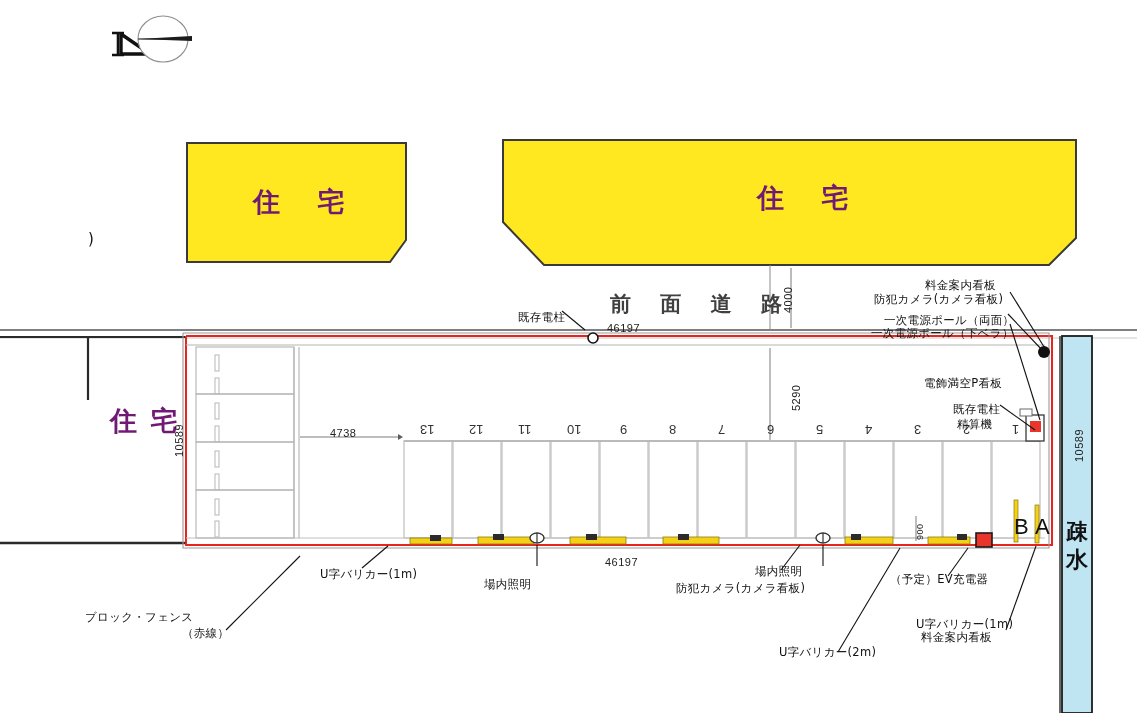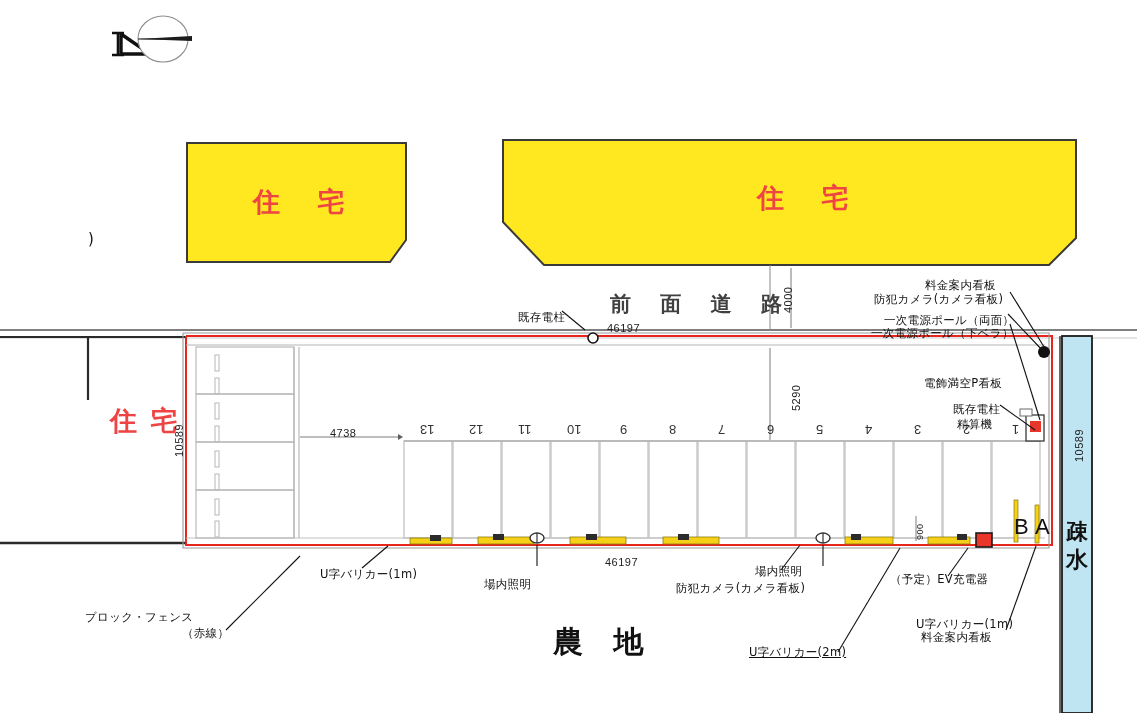--- a/index.html
+++ b/index.html
@@ -5,21 +5,21 @@
   html,body{margin:0;padding:0;background:#fff;}
   body{width:1137px;height:713px;position:relative;overflow:hidden;
        font-family:"DejaVu Sans","Liberation Sans",sans-serif;color:#1a1a1a;}
   #stage{position:absolute;left:0;top:0;width:1137px;height:713px;}
   svg.layer{position:absolute;left:0;top:0;width:1137px;height:713px;}
   .lbl{position:absolute;white-space:nowrap;line-height:1.15;}
   .jp{font-family:"DejaVu Sans","Liberation Sans",sans-serif;}
   .dim{font-family:"Liberation Sans",sans-serif;font-size:11px;color:#222;letter-spacing:.5px;}
   .ann{font-size:11.5px;color:#111;letter-spacing:.3px;}
   .rot90{transform:rotate(-90deg);transform-origin:left top;}
-  .parcel-label{font-size:27px;letter-spacing:14px;font-weight:700;color:#ef4444;}
+  .parcel-label{font-size:27px;letter-spacing:14px;font-weight:700;color:#701a75;}
   .area-label{font-size:30px;letter-spacing:10px;font-weight:700;color:#111;}
   .road-label{font-size:21px;letter-spacing:11px;font-weight:700;color:#404040;}
   .stallno{position:absolute;font-family:"Liberation Sans",sans-serif;font-size:13px;
            color:#333;transform:rotate(180deg);}
   .ab{position:absolute;font-family:"Liberation Sans",sans-serif;font-size:22px;color:#111;}
   .canal-label{font-size:22px;font-weight:700;color:#111;line-height:1.25;}
 </style>
 </head>
 <body>
 
@@ -154,21 +154,20 @@
       <path d="M838,652 L900,548"></path>
       <path d="M948,576 L968,548"></path>
       <path d="M1006,630 L1036,546"></path>
       <path d="M226,630 L300,556"></path>
     </g>
   </svg>
 
   <div class="lbl jp parcel-label" style="left:253px;top:186px;">住 宅</div>
   <div class="lbl jp parcel-label" style="left:757px;top:182px;">住 宅</div>
   <div class="lbl jp parcel-label" style="left:110px;top:405px;letter-spacing:2px;">住 宅</div>
-  <div class="lbl jp area-label" style="left:553px;top:625px;">農 地</div>
   <div class="lbl jp road-label" style="left:610px;top:292px;">前 面 道 路</div>
 
   <div class="lbl jp canal-label" style="left:1066px;top:518px;">
     <div>疎</div>
     <div>水</div>
   </div>
 
   <div class="lbl ann" style="left:88px;top:231px;font-size:15px;">)</div>
 
   <div class="lbl dim" style="left:607px;top:322px;">46197</div>
@@ -203,20 +202,20 @@
   <div class="lbl jp ann" style="left:884px;top:314px;">一次電源ポール（両面）</div>
   <div class="lbl jp ann" style="left:871px;top:327px;">一次電源ポール（下ベラ）</div>
   <div class="lbl jp ann" style="left:924px;top:377px;">電飾満空P看板</div>
   <div class="lbl jp ann" style="left:957px;top:390px;margin-top:28px;">精算機</div>
   <div class="lbl jp ann" style="left:953px;top:403px;">既存電柱</div>
 
   <div class="lbl jp ann" style="left:320px;top:568px;">U字バリカー(1m)</div>
   <div class="lbl jp ann" style="left:484px;top:578px;">場内照明</div>
   <div class="lbl jp ann" style="left:755px;top:565px;">場内照明</div>
   <div class="lbl jp ann" style="left:676px;top:582px;">防犯カメラ(カメラ看板)</div>
-  <div class="lbl jp ann" style="left:749px;top:646px;text-decoration:underline;">U字バリカー(2m)</div>
+  <div class="lbl jp ann" style="left:779px;top:646px;">U字バリカー(2m)</div>
   <div class="lbl jp ann" style="left:890px;top:573px;">（予定）EV充電器</div>
   <div class="lbl jp ann" style="left:916px;top:618px;">U字バリカー(1m)</div>
   <div class="lbl jp ann" style="left:921px;top:631px;">料金案内看板</div>
   <div class="lbl jp ann" style="left:85px;top:611px;">ブロック・フェンス</div>
   <div class="lbl jp ann" style="left:158px;top:627px;margin-left:24px;">（赤線）</div>
 
 </div>
 
 </body></html>

